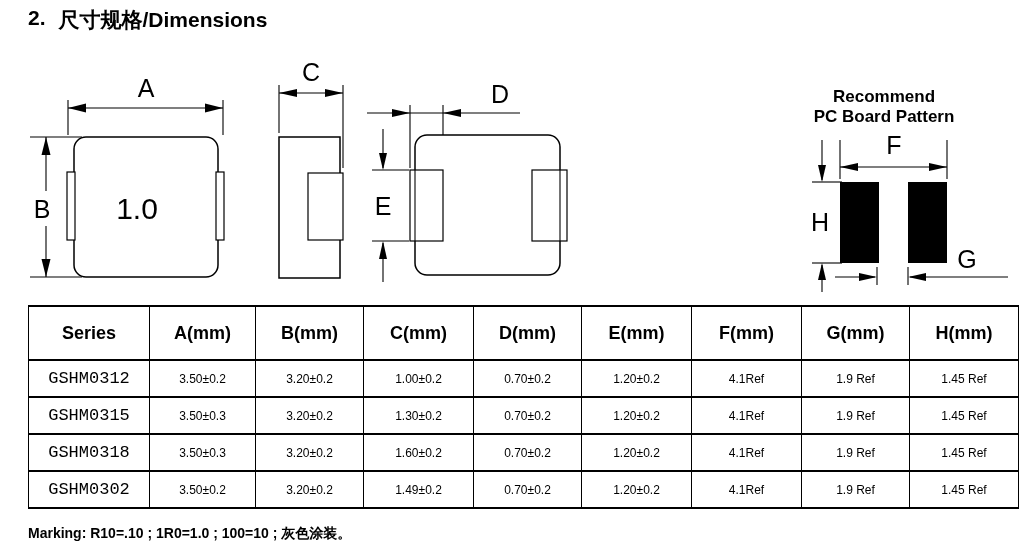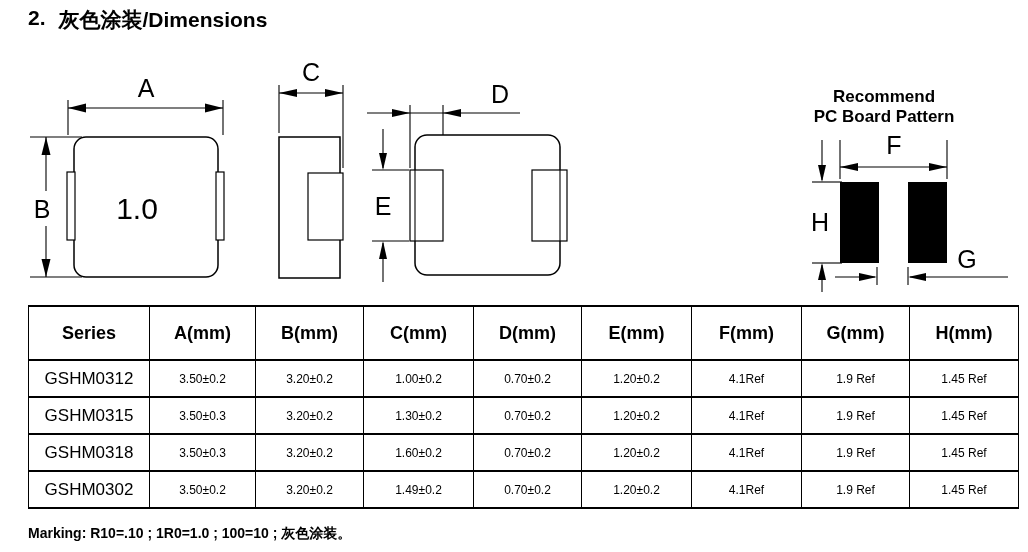--- a/index.html
+++ b/index.html
@@ -16,31 +16,31 @@
   .outline{fill:#fff;stroke:#000;stroke-width:1.5;}
   .thin{fill:#fff;stroke:#000;stroke-width:1.2;}
   .solidpad{fill:#000;stroke:none;}
   #dim-table{position:absolute;left:28px;top:305px;width:990px;
         border-collapse:collapse;table-layout:fixed;text-align:center;}
   #dim-table th,#dim-table td{border-left:1px solid #000;border-right:1px solid #000;
         border-top:2px solid #000;border-bottom:2px solid #000;
         padding:0;vertical-align:middle;}
   #dim-table th{height:52px;font-size:18px;font-weight:bold;}
   #dim-table td{height:35px;font-size:12px;}
-  #dim-table td.series{font-family:Liberation Sans, sans-serif;font-size:17px;margin-left:30px;}
+  #dim-table td.series{font-family:Liberation Mono, monospace;font-size:17px;margin-left:30px;}
   .marking{position:absolute;left:28px;top:511px;font-size:14px;font-weight:bold;}
 </style>
 </head>
 <body>
 
 <div id="page">
 
   <div class="doc-title">
     <span>2.</span>
-    <span>灰色涂装/Dimensions</span>
+    <span>尺寸规格/Dimensions</span>
   </div>
 
   <svg id="drawings" width="1028" height="250" viewBox="0 0 1028 250">
 
     <g>
       <line x1="68" y1="45" x2="68" y2="80"></line>
       <line x1="223" y1="45" x2="223" y2="80"></line>
       <line x1="68" y1="53" x2="223" y2="53"></line>
       <polygon points="68,53 86,48.5 86,57.5"></polygon>
       <polygon points="223,53 205,48.5 205,57.5"></polygon>

